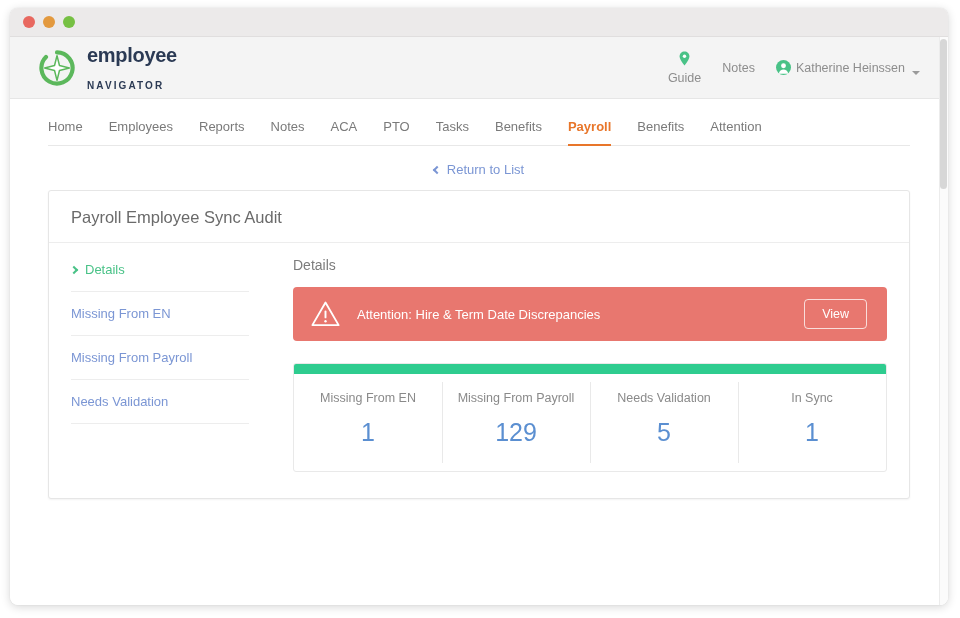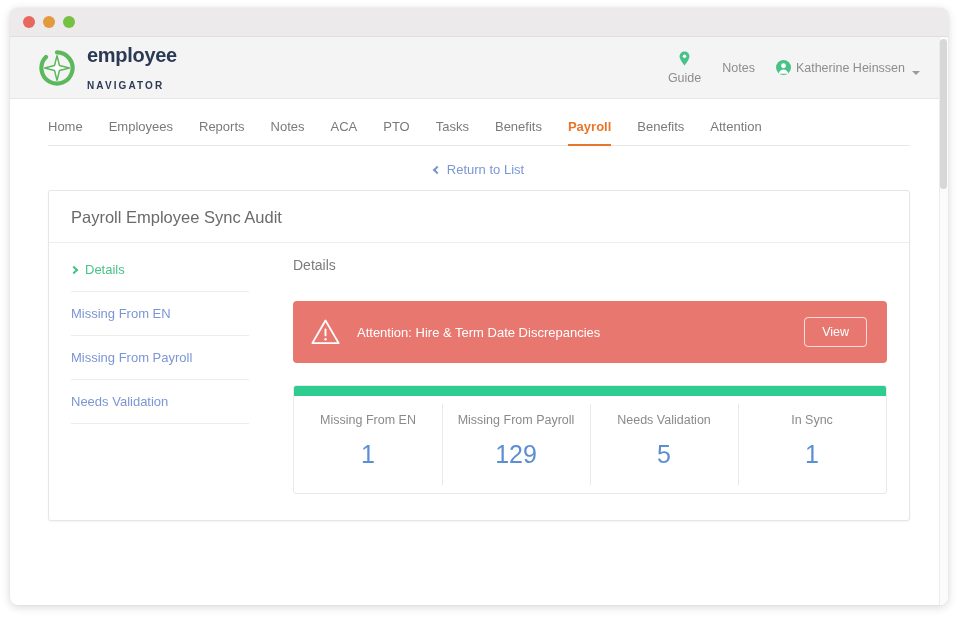--- a/index.html
+++ b/index.html
@@ -222,26 +222,25 @@
   .panel-title {
     font-size: 14px;
     color: #7c7c7c;
     padding: 9px 0 14px 0;
   }
 
   
   .alert {
     background: #e8776f;
     border-radius: 4px;
-    height: 62px;
+    height: 54px;
     display: flex;
     align-items: center;
     padding: 0 20px 0 17px;
     gap: 16px;
-    margin-top: 14px;
   }
   .alert-text {
     font-size: 13px;
     color: #ffffff;
     flex: 1;
   }
   .btn-outline {
     border: 1px solid rgba(255,255,255,0.75);
     border-radius: 4px;
     color: #ffffff;

